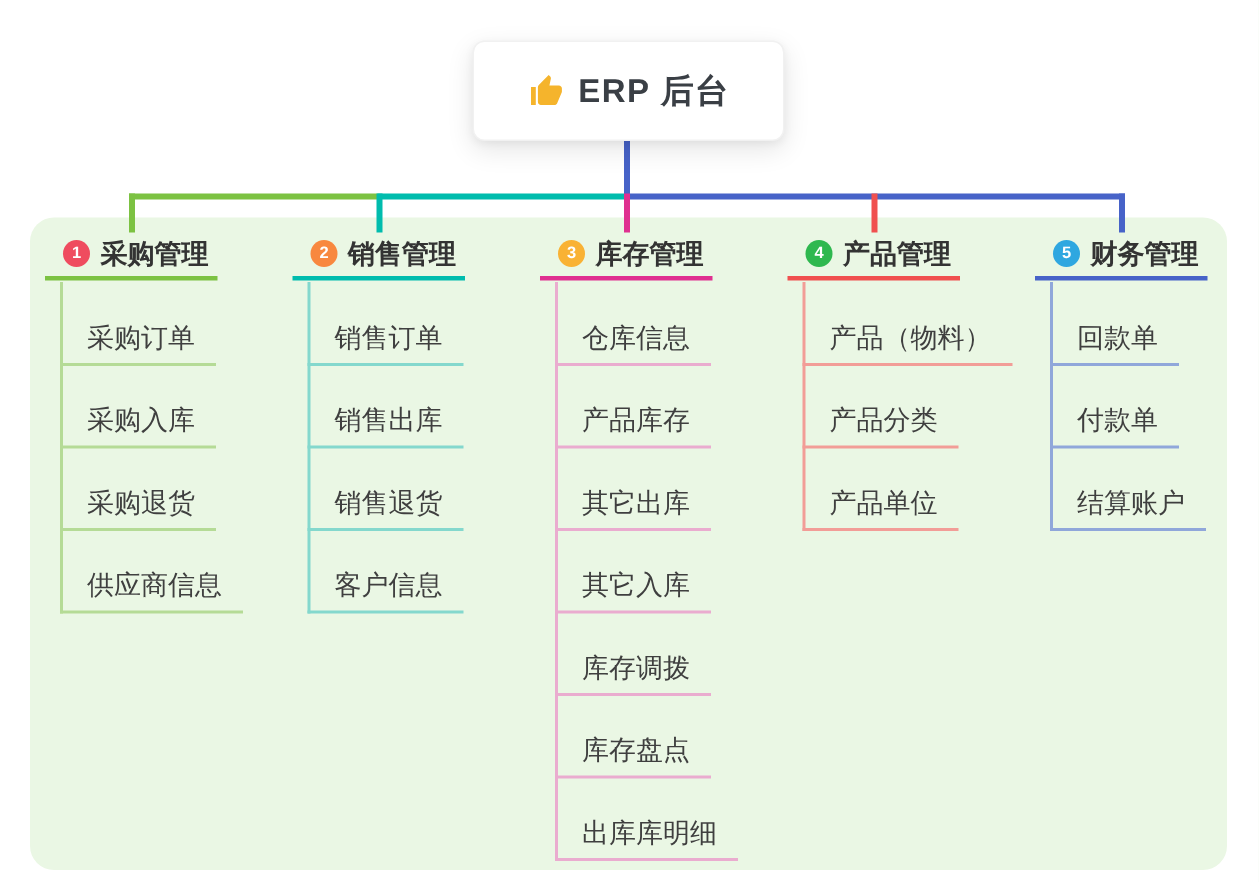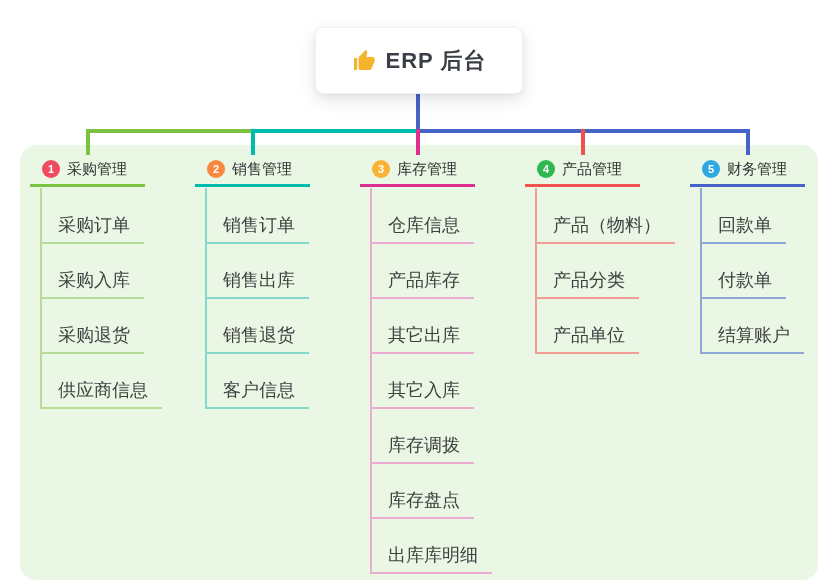--- a/index.html
+++ b/index.html
@@ -47,21 +47,21 @@
   .branch-header {
     position:relative; height:33px; display:flex; align-items:center; gap:7px;
     padding-left:12px; border-bottom:3px solid var(--line); cursor:pointer;
     white-space:nowrap;
   }
   .badge {
     width:18px; height:18px; border-radius:50%; background:var(--badge);
     color:#ffffff; font-size:11px; font-weight:bold;
     display:inline-flex; align-items:center; justify-content:center; flex:0 0 18px;
   }
-  .branch-label { font-size:15px; font-weight:400; color:#333333; }
+  .branch-label { font-size:18px; font-weight:700; color:#333333; }
   .vline {
     position:absolute; left:10px; top:34px; width:2px; background:var(--child-line);
   }
   .branch.rows4 .vline { height:221px; }
   .branch.rows7 .vline { height:386px; }
   .branch.rows3 .vline { height:166px; }
   .child {
     position:absolute; left:10px; display:inline-block; white-space:nowrap;
     font-size:18px; line-height:18px; color:#3f3f3f;
     padding:0 14px 8px 18px; border-bottom:2px solid var(--child-line);

